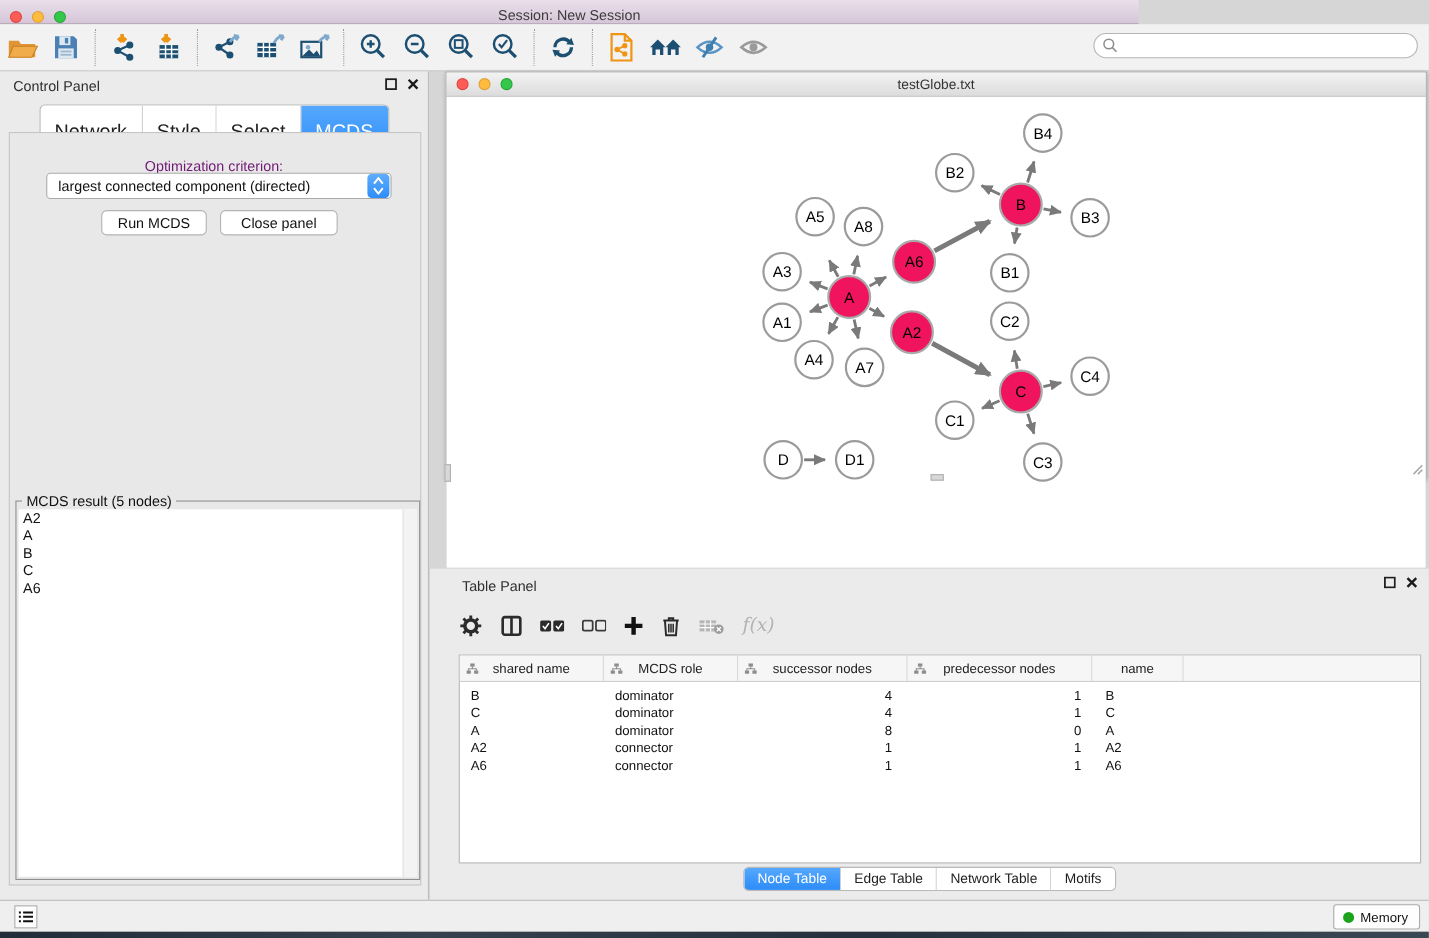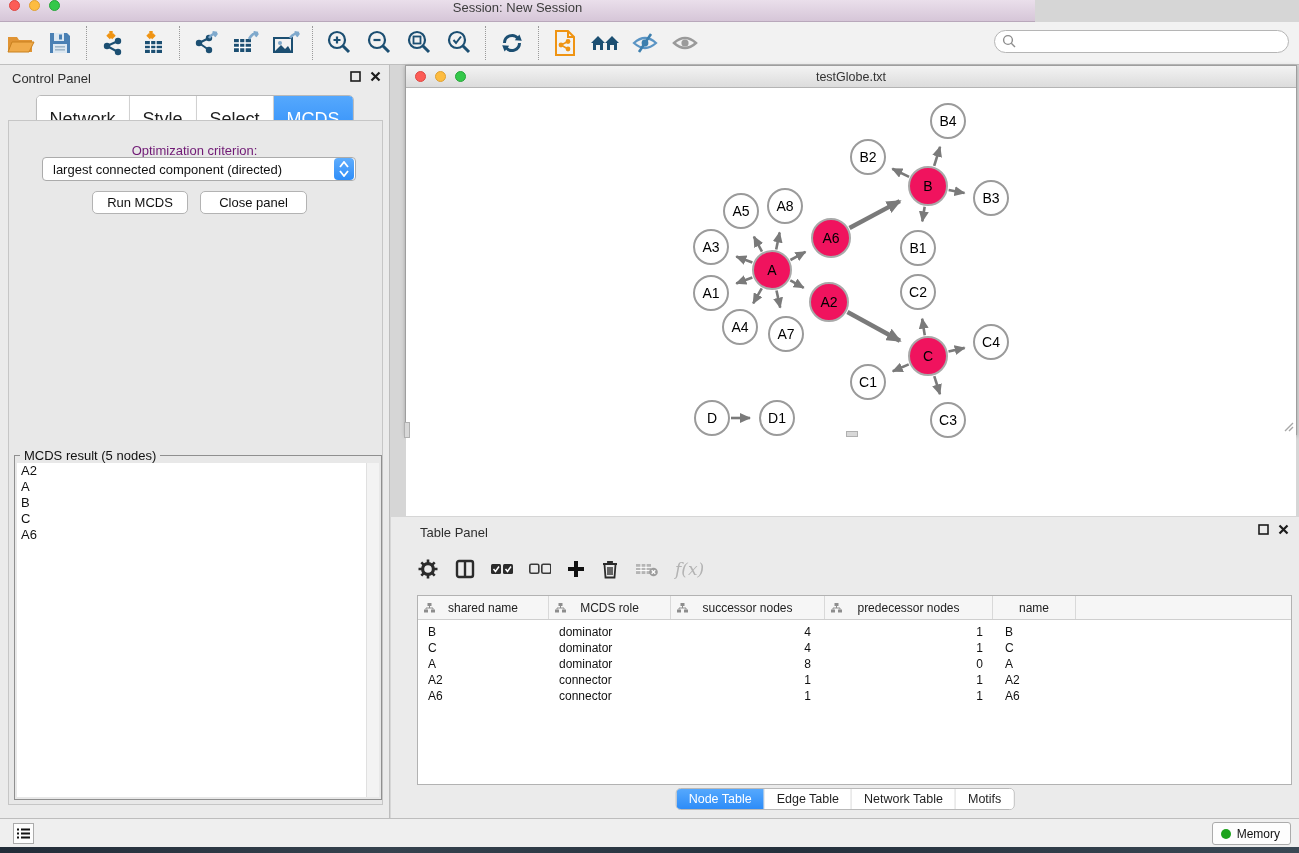--- a/index.html
+++ b/index.html
@@ -3,21 +3,21 @@
 <meta charset="utf-8">
 <style>
   * { margin:0; padding:0; box-sizing:border-box; }
   html,body { width:1299px; height:853px; }
   body { font-family:"Liberation Sans", sans-serif; background:#d6d6d6; position:relative; overflow:hidden; }
   .abs { position:absolute; }
 
   
   #titlebar { left:0; top:0; width:1035px; height:22px;
     background:linear-gradient(#eadfeb,#d6c6d8); border-bottom:1px solid #b9a8bb;
-    display:flex; align-items:flex-start; }
+    display:flex; align-items:flex-end; }
   .lights { display:flex; gap:9px; margin-left:9px; }
   .light { width:11px; height:11px; border-radius:50%; }
   .light.r { background:#fc5c56; border:1px solid #dd4742; }
   .light.y { background:#fdbc40; border:1px solid #dfa133; }
   .light.g { background:#34c84a; border:1px solid #27a53a; }
   #titlebar .title { position:absolute; left:0; right:0; text-align:center;
     font-size:13px; color:#3c3c3c; }
 
   
   #toolbar { left:0; top:22px; width:1299px; height:43px; background:#f2f2f2;
@@ -355,21 +355,21 @@
         <line x1="542.499928263863" y1="263.4444603858082" x2="558.6429493750333" y2="259.85712236110373" stroke="#7A7A7A" stroke-width="2.6" marker-end="url(#arr)"></line>
         <line x1="502.73133186849157" y1="276.3497561903203" x2="486.77400188336793" y2="283.2645991838739" stroke="#7A7A7A" stroke-width="2.6" marker-end="url(#arr)"></line>
         <line x1="528.2637748558549" y1="288.0440795387356" x2="533.9465751853295" y2="306.2290405930542" stroke="#7A7A7A" stroke-width="2.6" marker-end="url(#arr)"></line>
         <line x1="325" y1="330" x2="344" y2="330" stroke="#7A7A7A" stroke-width="2.6" marker-end="url(#arr)"></line>
       </svg>
   <div class="gnode" style="left: 524px; top: 15px; width: 36px; height: 36px;">B4</div>
       <div class="gnode" style="left: 444px; top: 51px; width: 36px; height: 36px;">B2</div>
       <div class="gnode sel" style="left: 502px; top: 78px; width: 40px; height: 40px;">B</div>
       <div class="gnode" style="left: 567px; top: 92px; width: 36px; height: 36px;">B3</div>
       <div class="gnode" style="left: 361px; top: 100px; width: 36px; height: 36px;">A8</div>
-      <div class="gnode" style="left: 317px; top: 105px; width: 36px; height: 36px;">A5</div>
+      <div class="gnode" style="left: 317px; top: 91px; width: 36px; height: 36px;">A5</div>
       <div class="gnode sel" style="left: 405px; top: 130px; width: 40px; height: 40px;">A6</div>
       <div class="gnode" style="left: 287px; top: 141px; width: 36px; height: 36px;">A3</div>
       <div class="gnode" style="left: 494px; top: 142px; width: 36px; height: 36px;">B1</div>
       <div class="gnode sel" style="left: 346px; top: 162px; width: 40px; height: 40px;">A</div>
       <div class="gnode" style="left: 494px; top: 186px; width: 36px; height: 36px;">C2</div>
       <div class="gnode" style="left: 287px; top: 187px; width: 36px; height: 36px;">A1</div>
       <div class="gnode sel" style="left: 403px; top: 194px; width: 40px; height: 40px;">A2</div>
       <div class="gnode" style="left: 316px; top: 221px; width: 36px; height: 36px;">A4</div>
       <div class="gnode" style="left: 362px; top: 228px; width: 36px; height: 36px;">A7</div>
       <div class="gnode" style="left: 567px; top: 236px; width: 36px; height: 36px;">C4</div>

